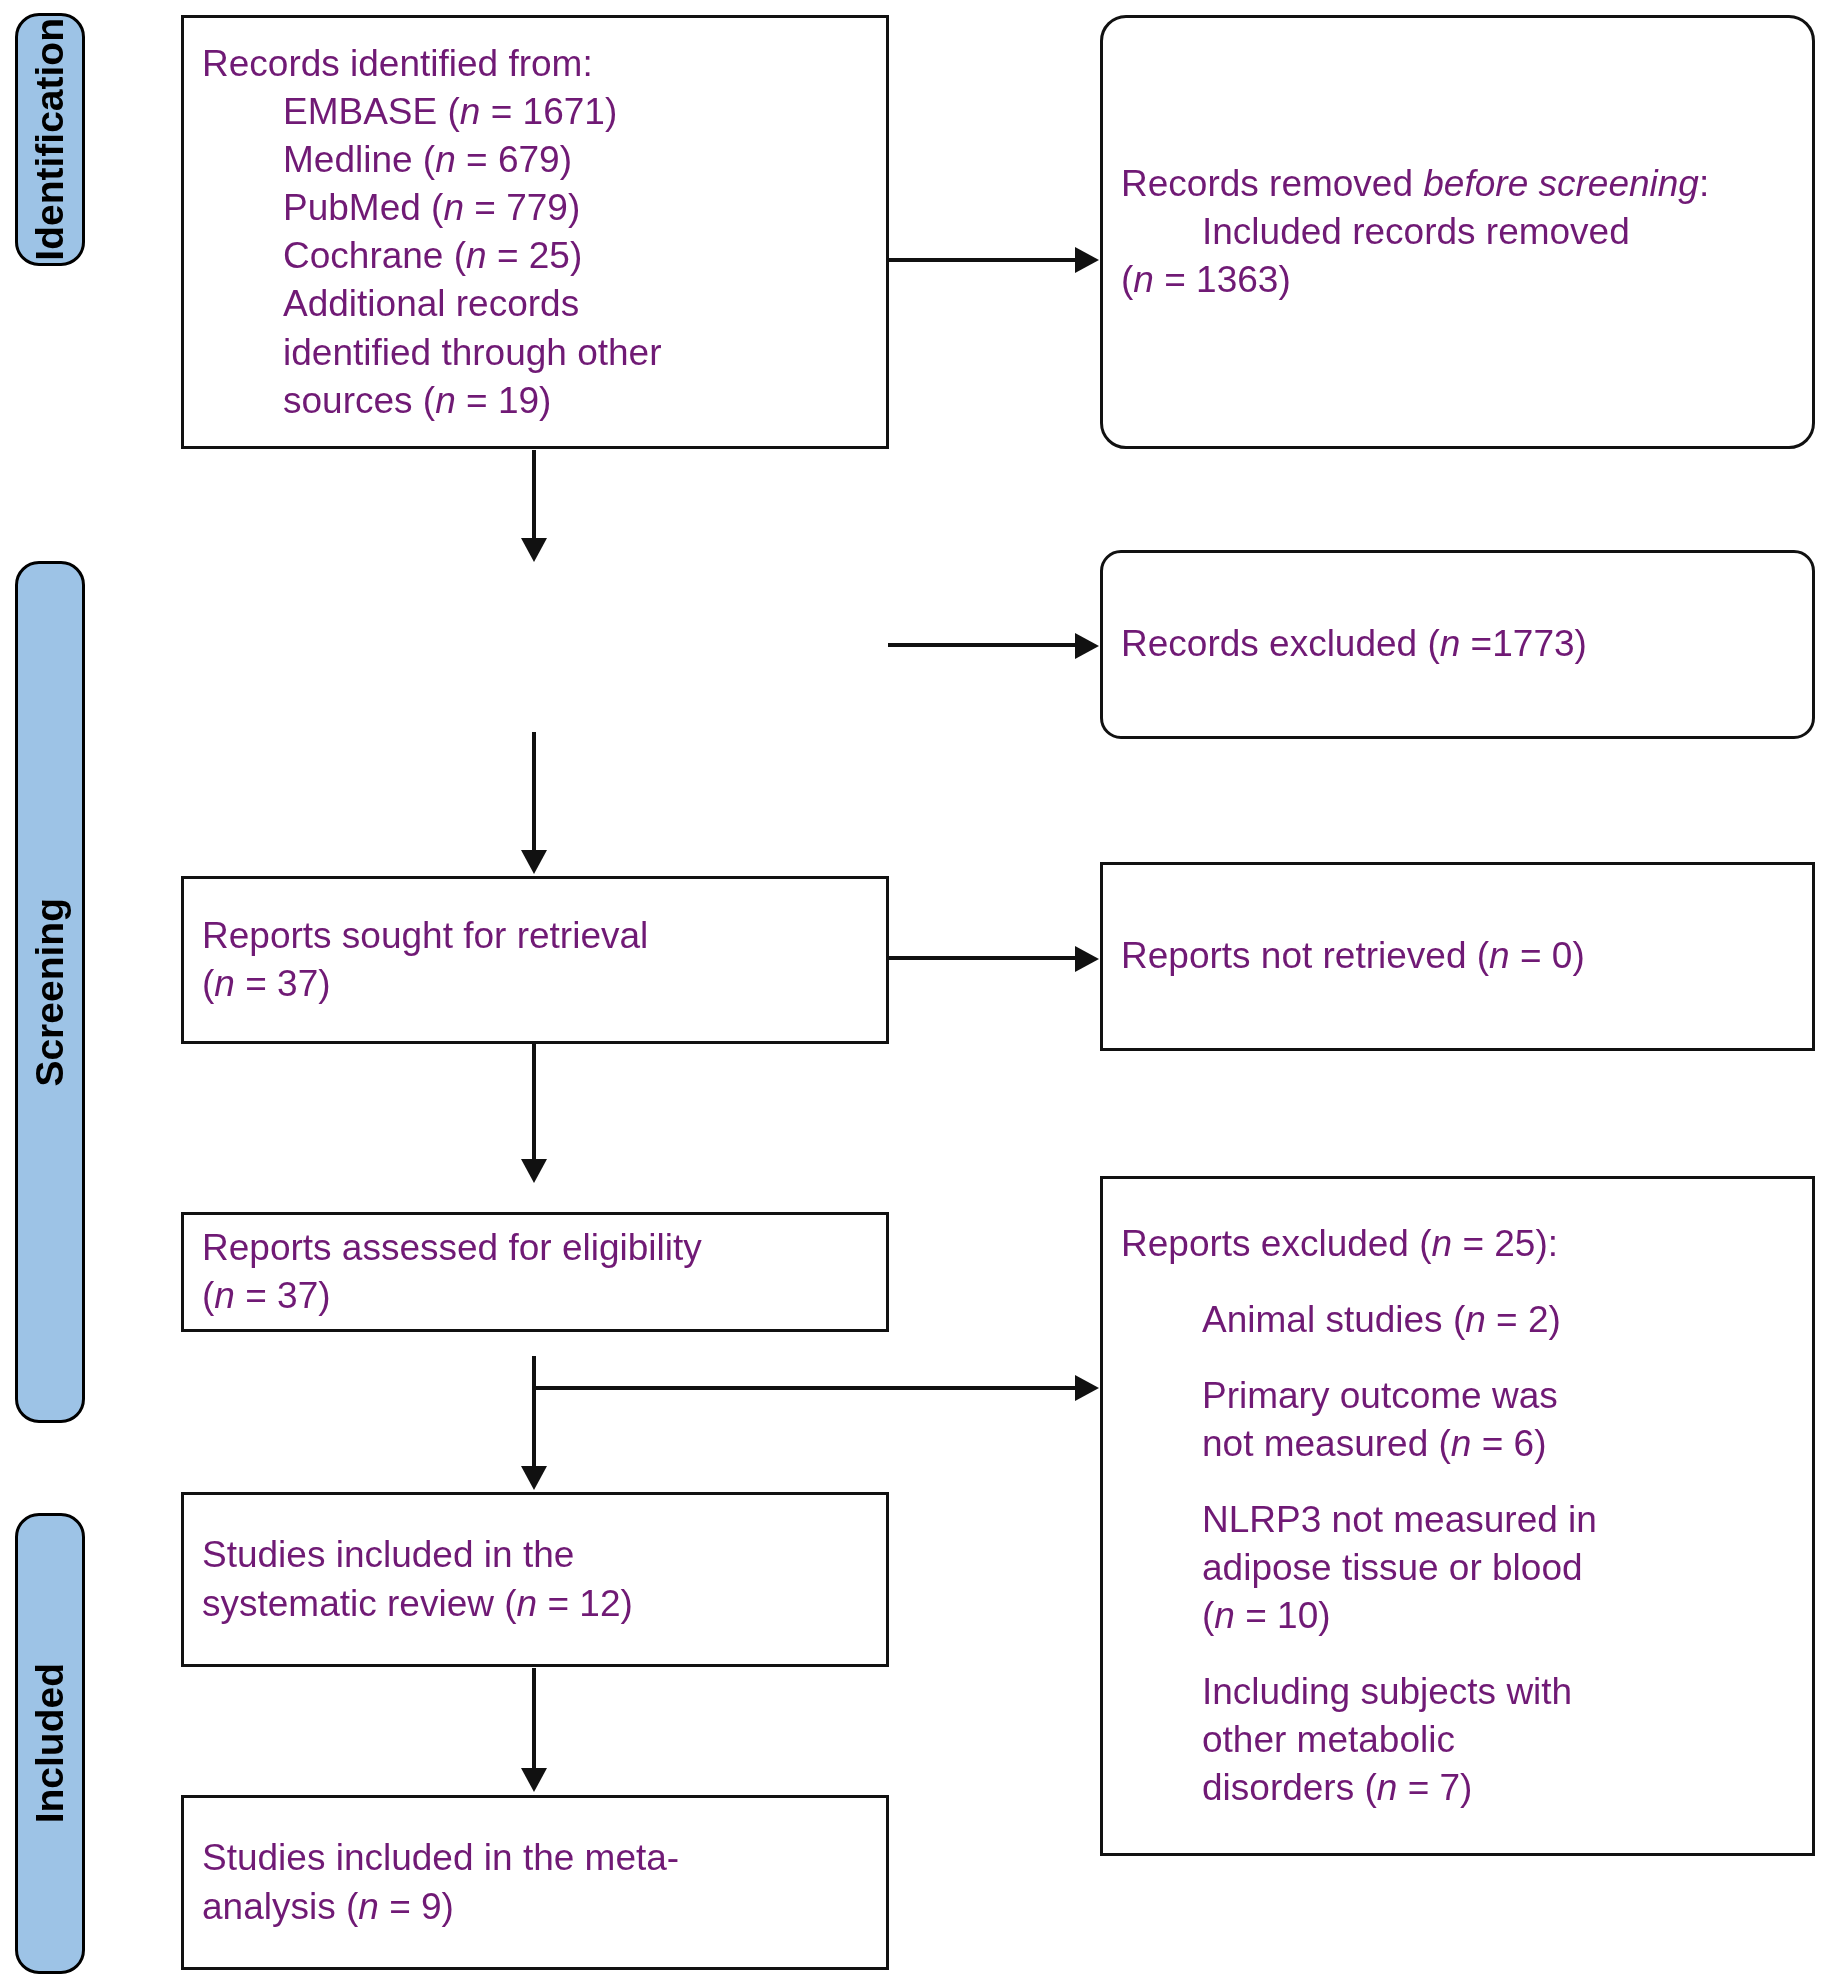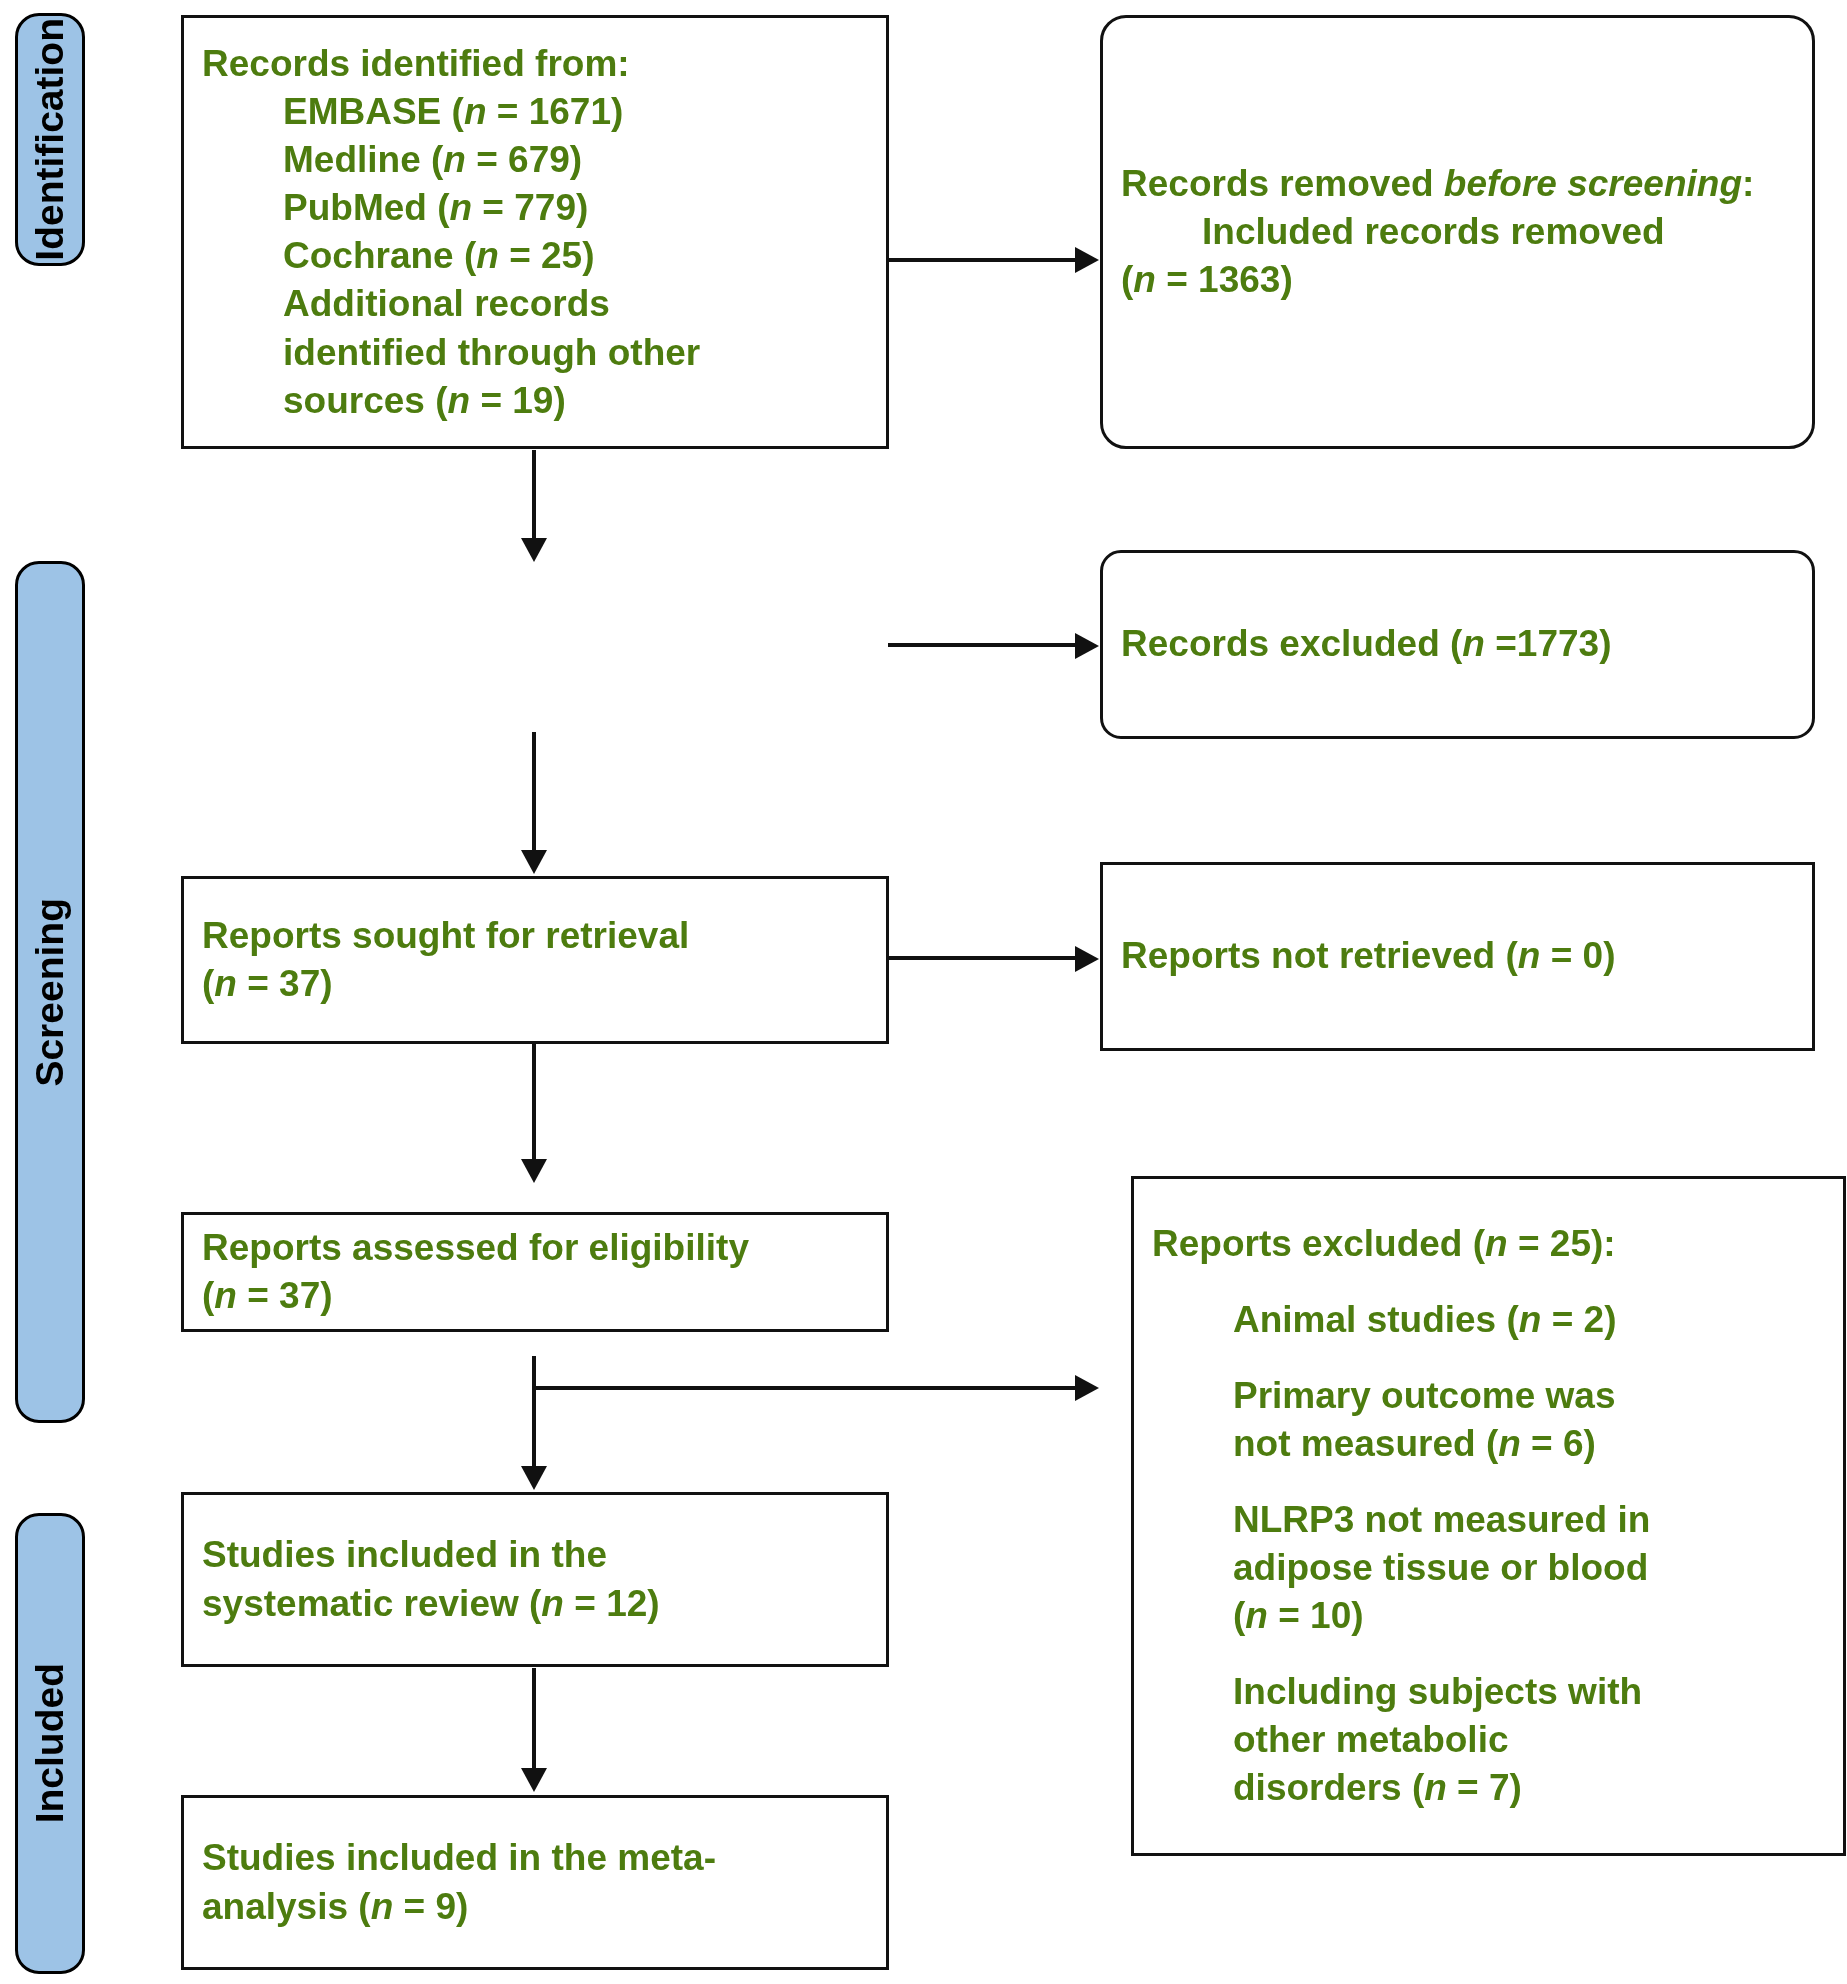--- a/index.html
+++ b/index.html
@@ -27,24 +27,24 @@
     position:absolute;
     background:#ffffff;
     border:3.5px solid #111;
     box-sizing:border-box;
     padding:19.6px 18px;
     display:flex;
     flex-direction:column;
     justify-content:center;
   }
   .node .line{
-    font-weight:bold;
+    font-weight:normal;
     font-size:37px;
     line-height:1.30;
-    color:#4d7c0f;
+    color:#701a75;
     white-space:pre-wrap;
   }
   .node .line.ind{ padding-left:81px; }
   .node .line.ind2{ padding-left:81px; }
   .node .line.gap{ margin-top:28px; }
   .node i{font-style:italic;}
 
   
   .vline{position:absolute;background:#111;width:3.5px;}
   .hline{position:absolute;background:#111;height:3.5px;}
@@ -107,21 +107,21 @@
 
   <div class="node" style="left:1100px; top:862px; width:715px; height:189px;">
     <div class="line">Reports not retrieved (<i>n</i> = 0)</div>
   </div>
 
   <div class="node" style="left:181px; top:1212px; width:708px; height:120px;">
     <div class="line">Reports assessed for eligibility</div>
     <div class="line">(<i>n</i> = 37)</div>
   </div>
 
-  <div class="node" style="left:1100px; top:1176px; width:715px; height:680px;margin-left:31px;">
+  <div class="node" style="left:1100px; top:1176px; width:715px; height:680px;">
     <div class="line">Reports excluded (<i>n</i> = 25):</div>
     <div class="line ind2 gap">Animal studies (<i>n</i> = 2)</div>
     <div class="line ind2 gap">Primary outcome was
 not measured (<i>n</i> = 6)</div>
     <div class="line ind2 gap">NLRP3 not measured in
 adipose tissue or blood
 (<i>n</i> = 10)</div>
     <div class="line ind2 gap">Including subjects with
 other metabolic
 disorders (<i>n</i> = 7)</div>

